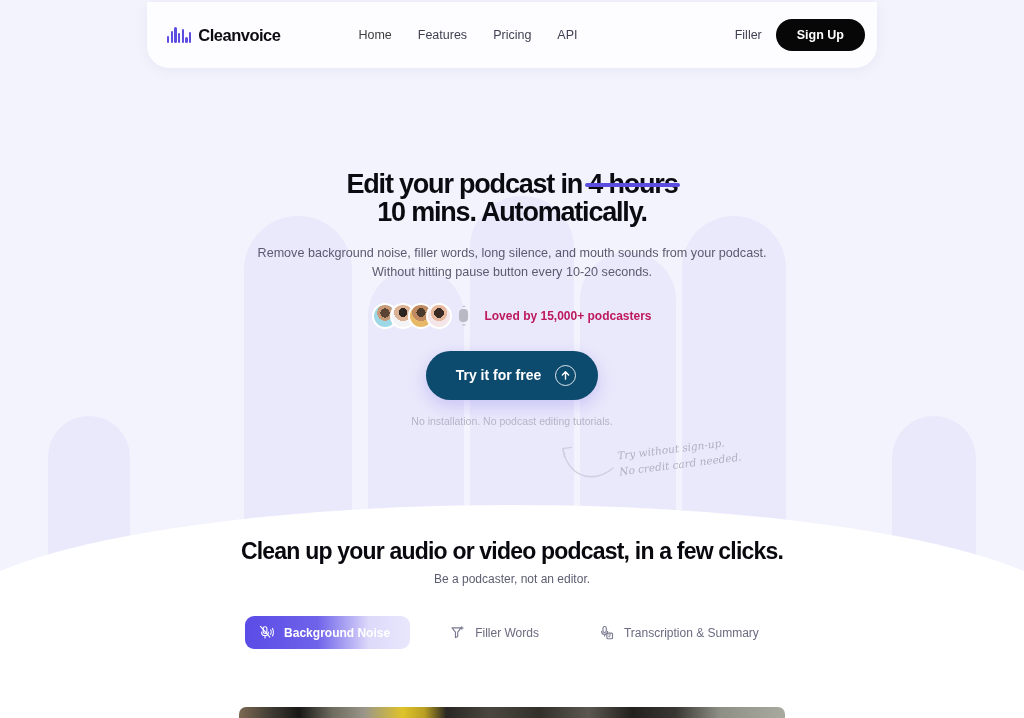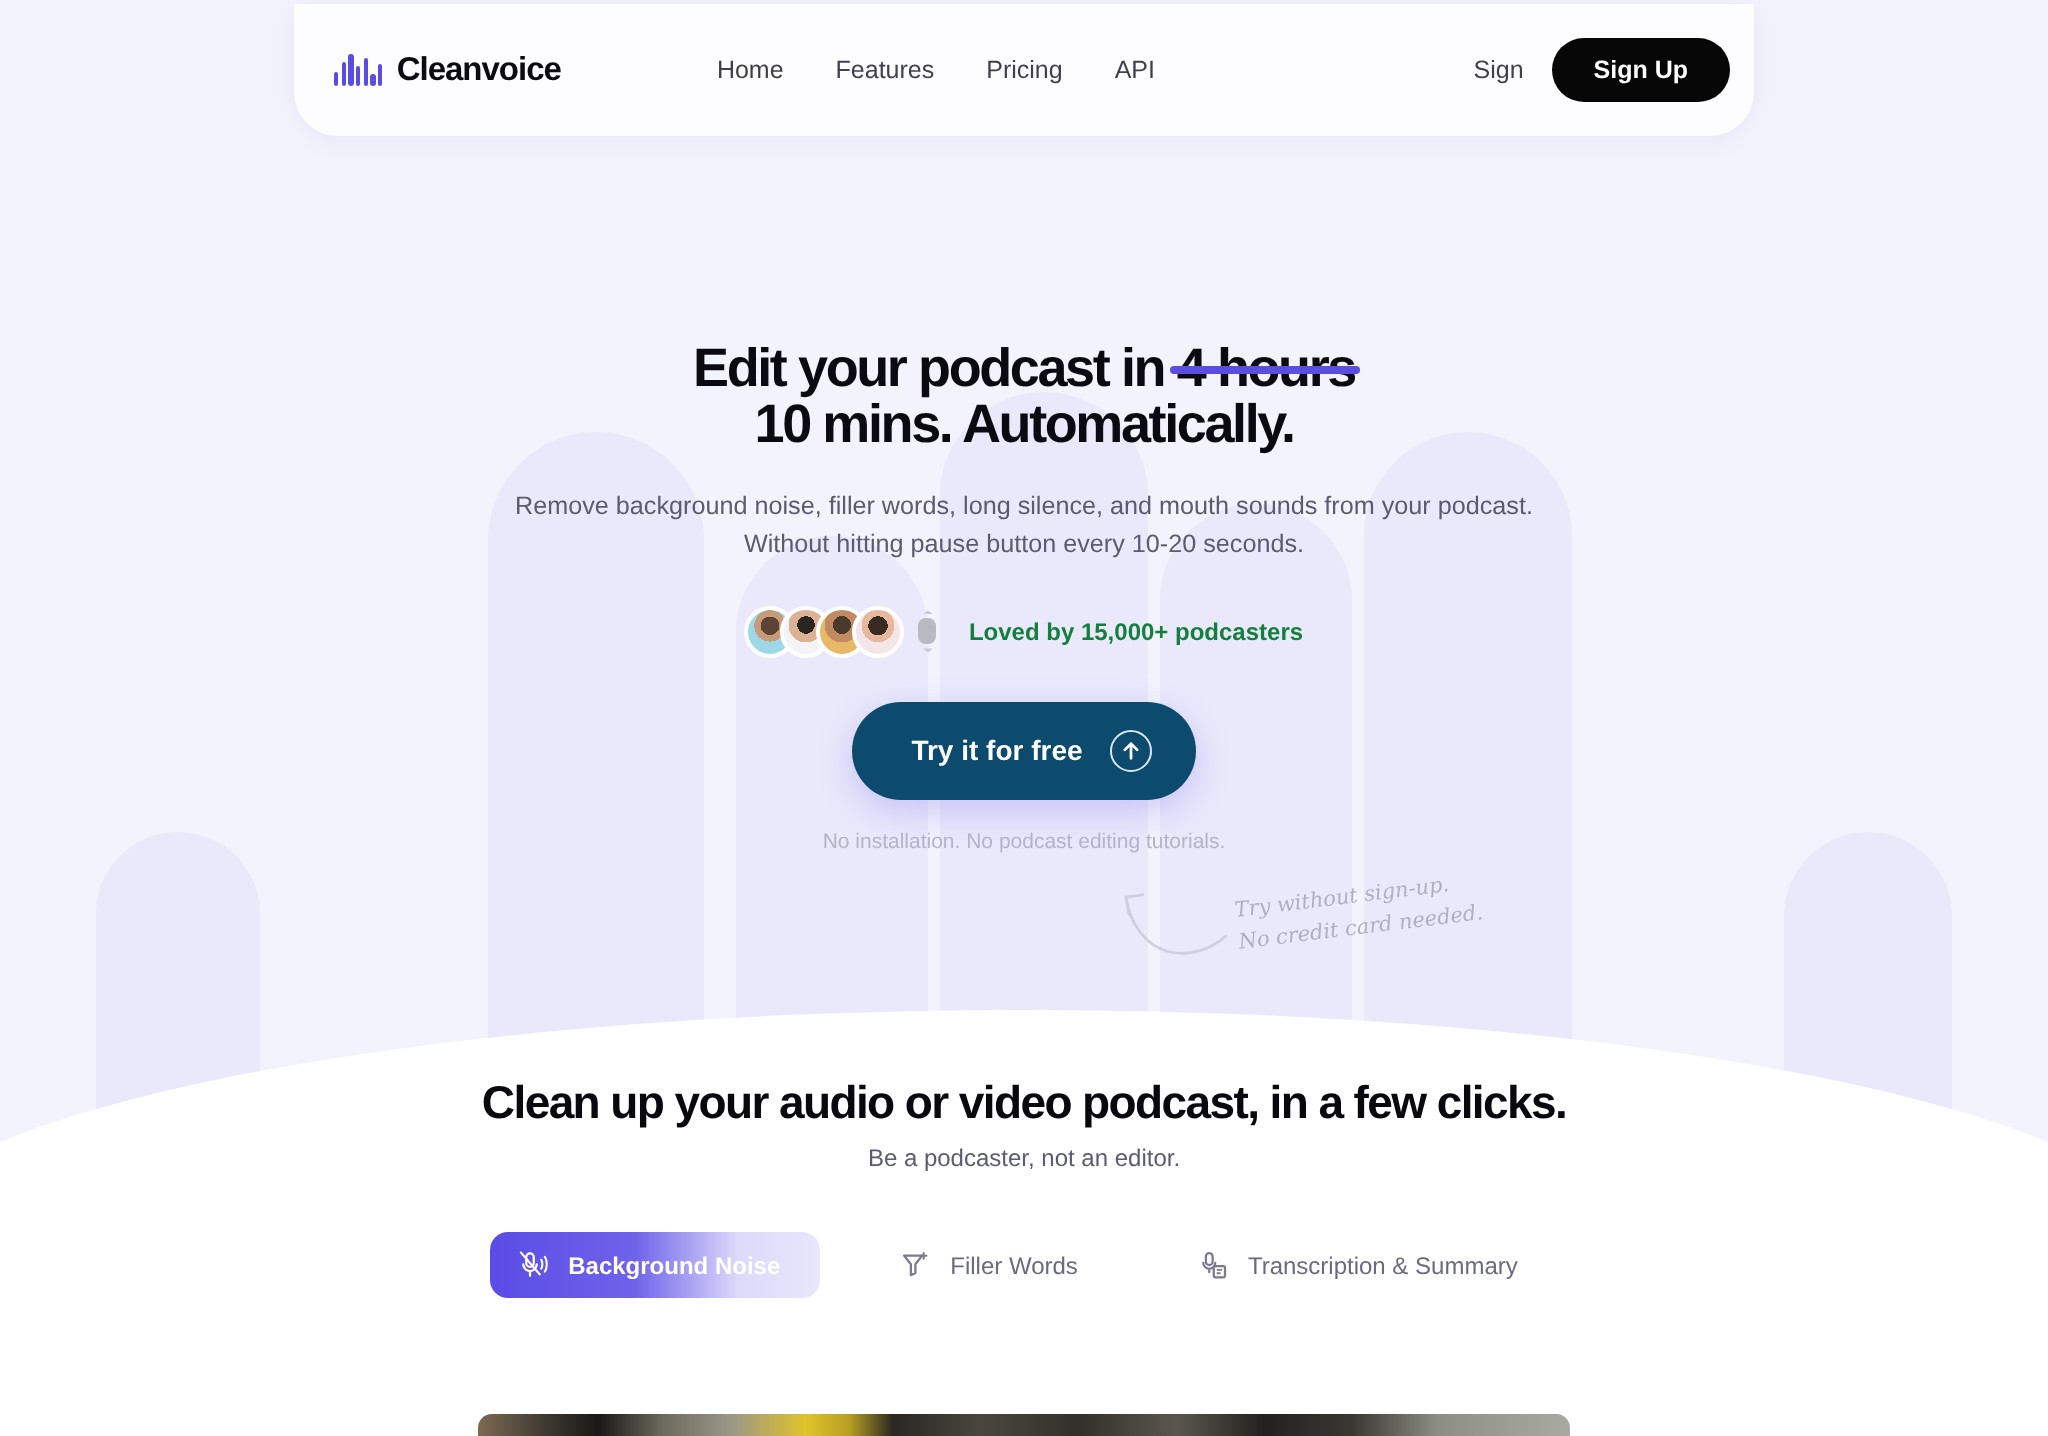--- a/index.html
+++ b/index.html
@@ -176,21 +176,21 @@
     border-radius: 50%;
     border: 2px solid #fff;
     margin-left: -8px;
     background-size: cover;
     position: relative;
   }
   .avatar:first-child { margin-left: 0; }
   .social-text {
     font-size: 12px;
     font-weight: bold;
-    color: #15803d;
+    color: #be185d;
     display: flex;
     align-items: center;
     gap: 16px;
   }
   .mic-emoji {
     display: inline-block;
     width: 9px; height: 13px;
     background: #b9b9c4;
     border-radius: 4px;
     position: relative;
@@ -357,21 +357,21 @@
     </div>
 
     <div class="nav-links">
       <a class="nav-link active" href="#">Home</a>
       <a class="nav-link" href="#">Features</a>
       <a class="nav-link" href="#">Pricing</a>
       <a class="nav-link" href="#">API</a>
     </div>
 
     <div class="nav-right">
-      <a class="login-link" href="#">Sign</a>
+      <a class="login-link" href="#">Filler</a>
       <button class="signup-btn">Sign Up</button>
     </div>
 
   </nav>
 </div>
 
 <section class="hero">
 
   <h1>
     <span><span>Edit your podcast in </span><span class="struck">4 hours</span></span><br>

